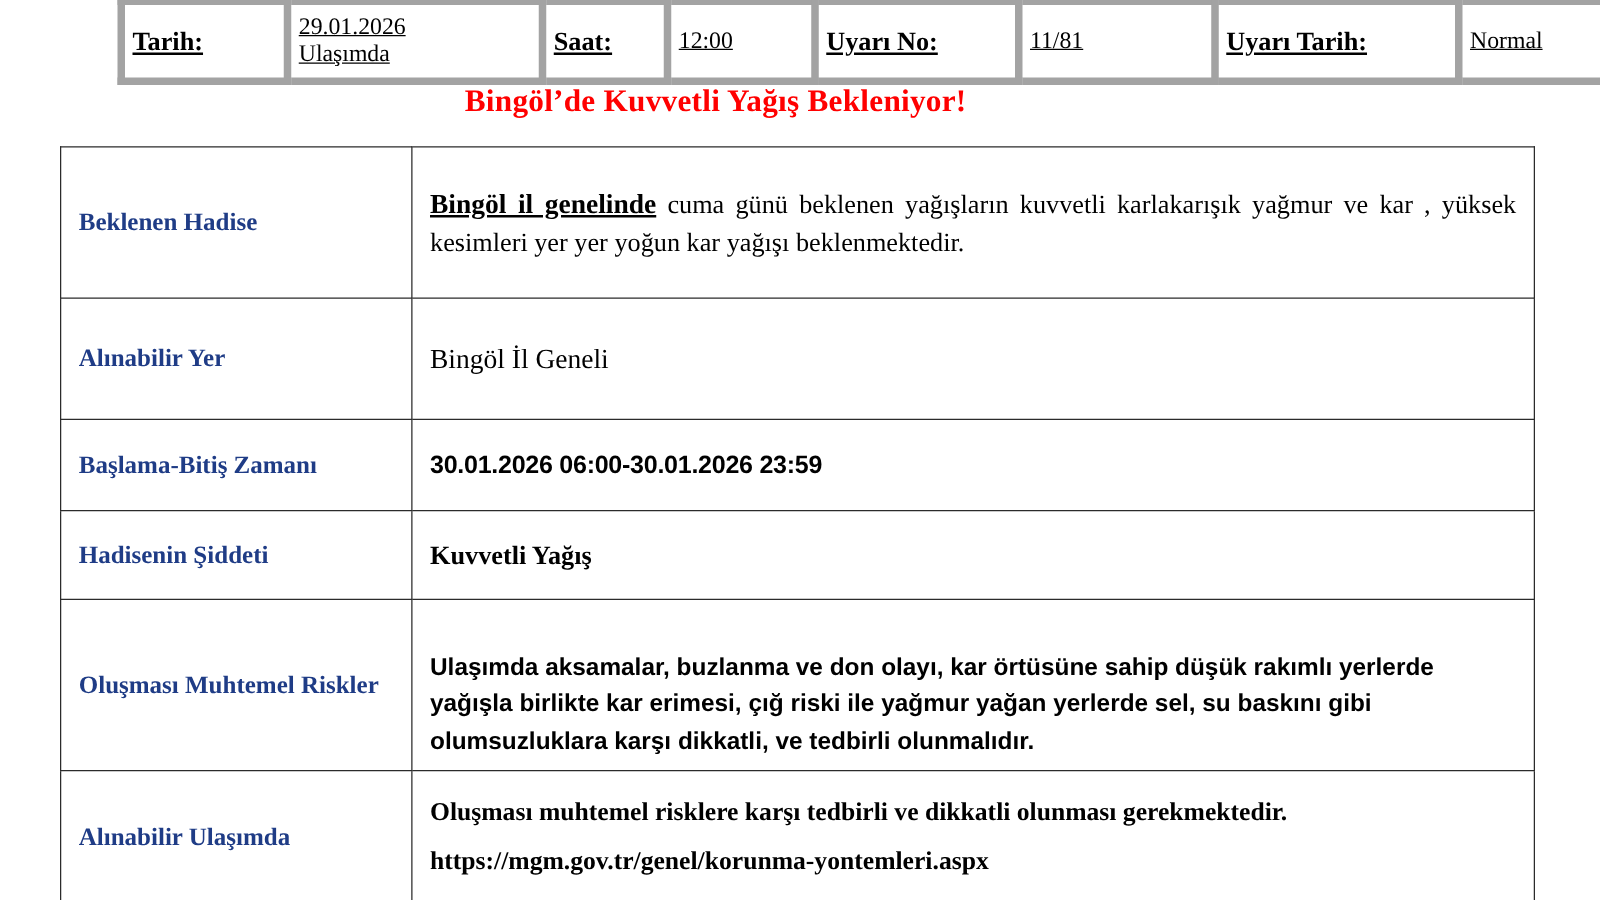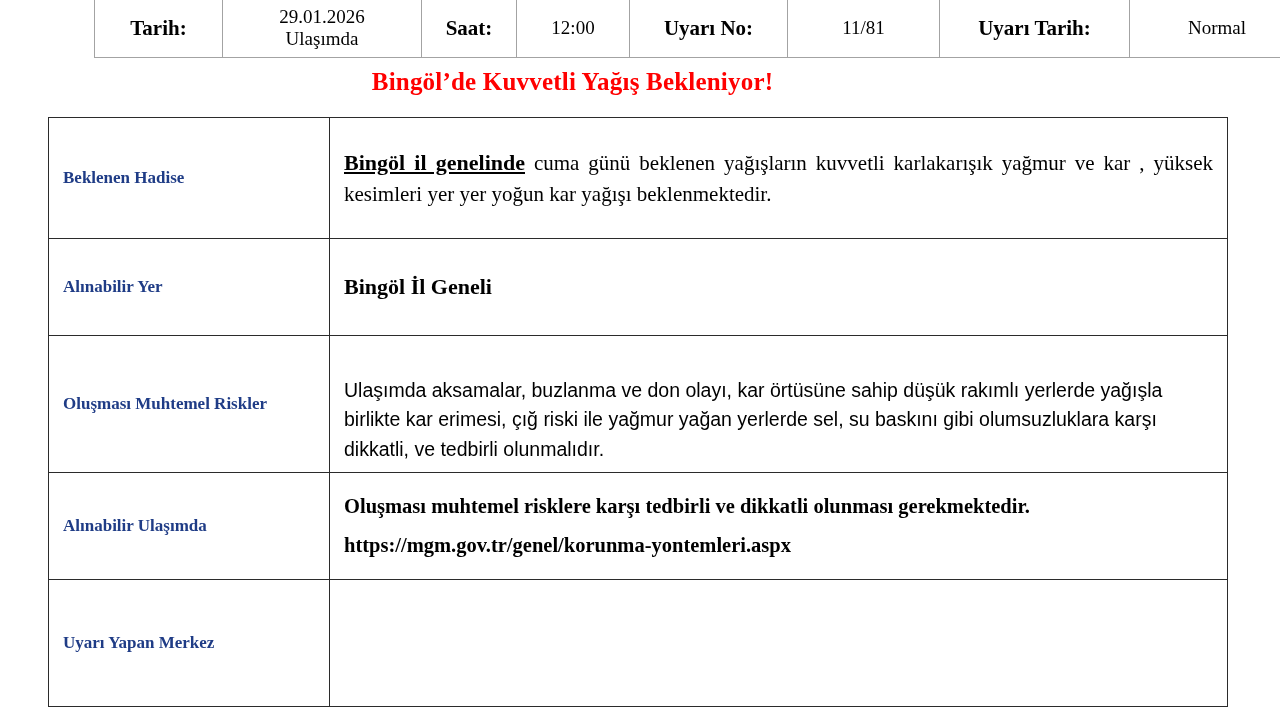--- a/index.html
+++ b/index.html
@@ -25,27 +25,27 @@
   
   .header-table {
     position: absolute;
     left: 94px;
     top: -2px;
     width: 1106px;
     border-collapse: collapse;
     table-layout: fixed;
   }
   .header-table td {
-    border: 1px solid #a3a3a3;
+    border: 6px solid #a3a3a3;
     height: 58px;
     vertical-align: middle;
-    text-align: center;
     font-family: "Liberation Serif", serif;
     font-size: 20px;
     padding: 0 6px;
+    text-decoration: underline;
   }
   .header-table td.lbl {
     font-weight: bold;
     font-size: 21px;
   }
   .header-table td.val {
     font-weight: normal;
     font-size: 19px;
     line-height: 1.15;
   }
@@ -89,21 +89,21 @@
   .detail-table td {
     border: 1px solid #2b2b2b;
     vertical-align: middle;
     padding: 8px 14px;
   }
   .detail-table td.key {
     width: 252px;
     color: #1f3c86;
     font-family: "Liberation Serif", serif;
     font-weight: bold;
-    font-size: 17px;
+    font-size: 20px;
     line-height: 1.3;
     vertical-align: middle;
   }
   .detail-table td.val {
     font-family: "Liberation Serif", serif;
     font-size: 21px;
     color: #000000;
   }
 
   .row-hadise td { height: 104px; }
@@ -122,40 +122,40 @@
   }
   .hadise-text .lead {
     font-family: "Liberation Serif", serif;
     font-weight: bold;
     font-size: 22px;
     text-decoration: underline;
   }
 
   .yer-text {
     font-family: "Liberation Serif", serif;
-    font-weight: bold;
+    font-weight: normal;
     font-size: 22px;
   }
 
   .zaman-text {
     font-family: "Liberation Sans", sans-serif;
     font-weight: bold;
     font-size: 20px;
     letter-spacing: -0.2px;
   }
 
   .siddet-text {
     font-family: "Liberation Serif", serif;
     font-weight: bold;
     font-size: 21px;
   }
 
   .risk-text {
     font-family: "Liberation Sans", sans-serif;
-    font-weight: normal;
+    font-weight: bold;
     font-size: 19.5px;
     line-height: 1.5;
     margin-top: 32px;
   }
 
   .onlem-line {
     font-family: "Liberation Serif", serif;
     font-weight: bold;
     font-size: 20.5px;
     line-height: 1.9;
@@ -198,21 +198,33 @@
       </td>
     </tr>
 
     <tr class="row-yer">
       <td class="key">Alınabilir Yer</td>
       <td class="val">
         <div class="yer-text">Bingöl İl Geneli</div>
       </td>
     </tr>
 
-
+    <tr class="row-zaman">
+      <td class="key">Başlama-Bitiş Zamanı</td>
+      <td class="val">
+        <div class="zaman-text">30.01.2026 06:00-30.01.2026 23:59</div>
+      </td>
+    </tr>
+
+    <tr class="row-siddet">
+      <td class="key">Hadisenin Şiddeti</td>
+      <td class="val">
+        <div class="siddet-text">Kuvvetli Yağış</div>
+      </td>
+    </tr>
 
     <tr class="row-risk">
       <td class="key">Oluşması Muhtemel Riskler</td>
       <td class="val">
         <div class="risk-text indent">Ulaşımda aksamalar, buzlanma ve don olayı, kar örtüsüne sahip düşük rakımlı yerlerde yağışla birlikte kar erimesi, çığ riski ile yağmur yağan yerlerde sel, su baskını gibi olumsuzluklara karşı dikkatli, ve tedbirli olunmalıdır.</div>
       </td>
     </tr>
 
     <tr class="row-onlem">
       <td class="key">Alınabilir Ulaşımda</td>

